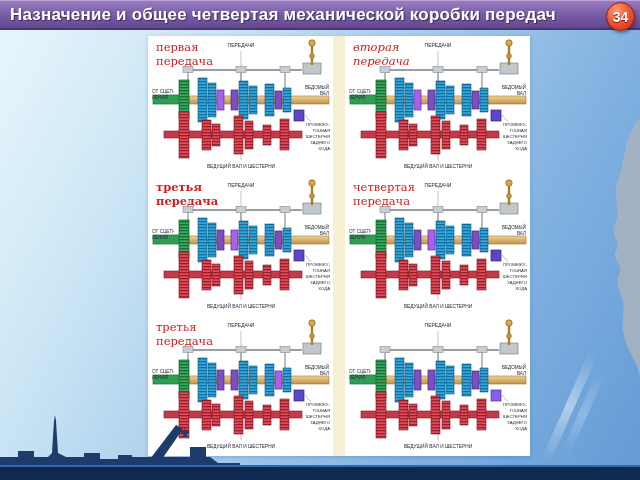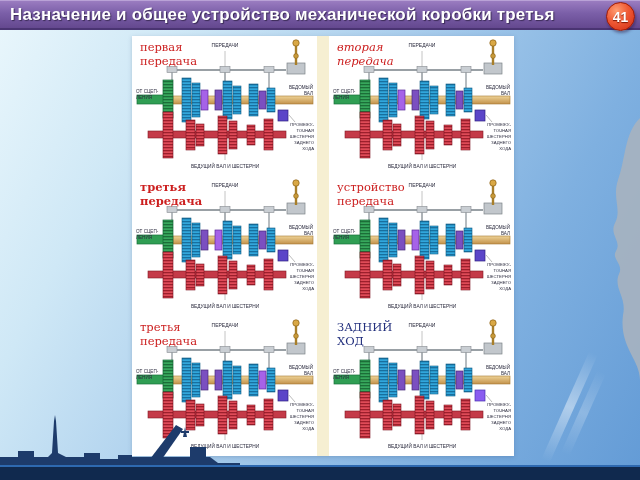--- a/index.html
+++ b/index.html
@@ -22,21 +22,21 @@
   }
   .slide-number-badge{
     position:absolute; right:5px; top:2px; width:27px; height:27px; border-radius:50%;
     background:radial-gradient(circle at 35% 28%,#ff9d72 0%,#ef5a35 45%,#cf2a12 100%);
     border:1px solid #9c1a06; box-shadow:1px 2px 3px rgba(40,20,60,.45);
     display:flex; align-items:center; justify-content:center;
     color:#fff; font-weight:bold; font-size:14px; text-shadow:0 1px 1px #7e1503;
   }
   
   .content{
-    position:absolute; left:132px; top:36px; width:382px; height:420px;
+    position:absolute; left:148px; top:36px; width:382px; height:420px;
     background:#ffffff; box-shadow:0 1px 4px rgba(50,80,120,.25);
     display:grid; grid-template-columns:185px 12px 185px; grid-template-rows:140px 140px 140px;
   }
   .divider{background:#f6efd2;}
   .panel{position:relative; background:#fff; overflow:hidden;}
   .panel-title{
     position:absolute; left:8px; top:4px; z-index:2; width:80px;
     font-family:"DejaVu Serif","Liberation Serif",serif;
     font-size:11.5px; line-height:1.25; color:#cc1f1f;
   }
@@ -81,24 +81,24 @@
     <linearGradient id="shaftGrad" x1="0" y1="0" x2="0" y2="1">
       <stop offset="0" stop-color="#eed397"></stop>
         <stop offset="1" stop-color="#c2914a"></stop>
     </linearGradient>
   </defs>
 </svg>
 
 <div class="slide">
 
   <div class="title-bar">
-    <span class="title-text">Назначение и общее устройство механической коробки третья</span>
+    <span class="title-text">Назначение и общее четвертая механической коробки передач</span>
   </div>
   <div class="slide-number-badge">
-    <span>41</span>
+    <span>34</span>
   </div>
 
   <div class="content">
     <div class="panel">
       <div class="panel-title" style="color: rgb(204, 31, 31);"><span>первая</span><br><span>передача</span></div>
       <div class="diagram">
 <svg viewBox="0 0 185 140">
   <line x1="93" y1="15" x2="93" y2="124" stroke="#b5b5b5" stroke-width="0.8"></line>
   <text x="93" y="11" text-anchor="middle" font-size="5" class="t">ПЕРЕДАЧИ</text>
 
@@ -334,21 +334,21 @@
   <text x="182" y="96" text-anchor="end" font-size="4.3" class="t">ТОЧНАЯ</text>
   <text x="182" y="102" text-anchor="end" font-size="4.3" class="t">ШЕСТЕРНЯ</text>
   <text x="182" y="108" text-anchor="end" font-size="4.3" class="t">ЗАДНЕГО</text>
   <text x="182" y="114" text-anchor="end" font-size="4.3" class="t">ХОДА</text>
   <text x="93" y="132" text-anchor="middle" font-size="4.8" class="t">ВЕДУЩИЙ ВАЛ И ШЕСТЕРНИ</text>
 </svg>
         </div>
     </div>
     <div class="divider"></div>
     <div class="panel">
-      <div class="panel-title" style="color: rgb(204, 31, 31);"><span>устройство</span><br><span>передача</span></div>
+      <div class="panel-title" style="color: rgb(204, 31, 31);"><span>четвертая</span><br><span>передача</span></div>
       <div class="diagram">
 <svg viewBox="0 0 185 140">
   <line x1="93" y1="15" x2="93" y2="124" stroke="#b5b5b5" stroke-width="0.8"></line>
   <text x="93" y="11" text-anchor="middle" font-size="5" class="t">ПЕРЕДАЧИ</text>
 
   <g stroke="#99a0a5">
     <line x1="40" y1="34" x2="154" y2="34" stroke-width="2.2"></line>
     <line x1="40" y1="34" x2="40" y2="52" stroke-width="1.4"></line>
     <line x1="93" y1="34" x2="93" y2="52" stroke-width="1.4"></line>
     <line x1="137" y1="34" x2="137" y2="52" stroke-width="1.4"></line>
@@ -497,21 +497,20 @@
   <text x="182" y="96" text-anchor="end" font-size="4.3" class="t">ТОЧНАЯ</text>
   <text x="182" y="102" text-anchor="end" font-size="4.3" class="t">ШЕСТЕРНЯ</text>
   <text x="182" y="108" text-anchor="end" font-size="4.3" class="t">ЗАДНЕГО</text>
   <text x="182" y="114" text-anchor="end" font-size="4.3" class="t">ХОДА</text>
   <text x="93" y="132" text-anchor="middle" font-size="4.8" class="t">ВЕДУЩИЙ ВАЛ И ШЕСТЕРНИ</text>
 </svg>
         </div>
     </div>
     <div class="divider"></div>
     <div class="panel">
-      <div class="panel-title" style="color: rgb(36, 49, 126);"><span>ЗАДНИЙ</span><br><span>ХОД</span></div>
       <div class="diagram">
 <svg viewBox="0 0 185 140">
   <line x1="93" y1="15" x2="93" y2="124" stroke="#b5b5b5" stroke-width="0.8"></line>
   <text x="93" y="11" text-anchor="middle" font-size="5" class="t">ПЕРЕДАЧИ</text>
 
   <g stroke="#99a0a5">
     <line x1="40" y1="34" x2="154" y2="34" stroke-width="2.2"></line>
     <line x1="40" y1="34" x2="40" y2="52" stroke-width="1.4"></line>
     <line x1="93" y1="34" x2="93" y2="52" stroke-width="1.4"></line>
     <line x1="137" y1="34" x2="137" y2="52" stroke-width="1.4"></line>

